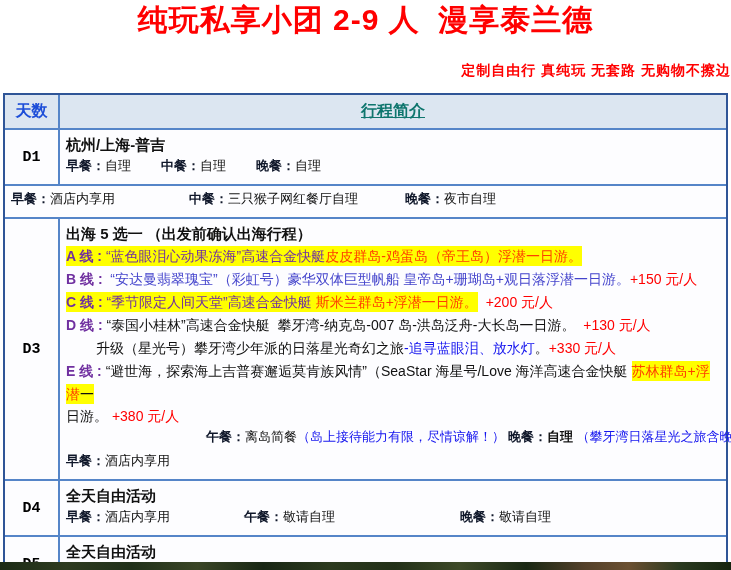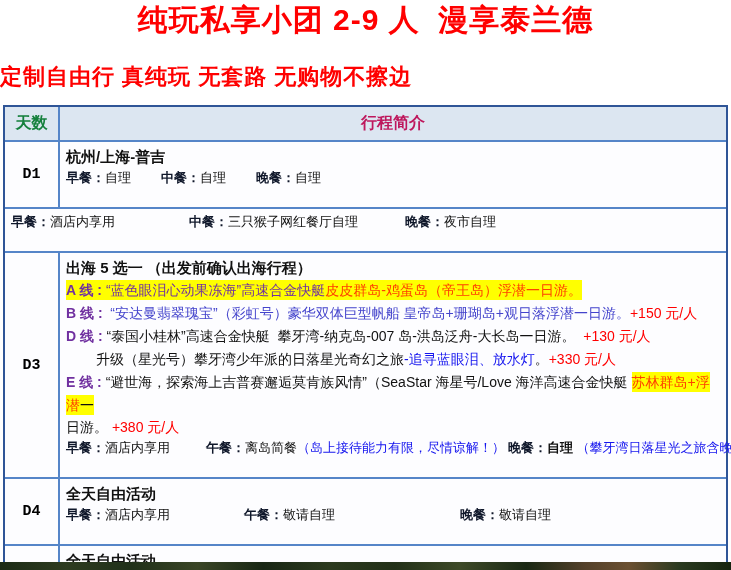--- a/index.html
+++ b/index.html
@@ -6,70 +6,70 @@
   body{
     width:731px;height:570px;overflow:hidden;position:relative;
     background:#ffffff;
     font-family:"Liberation Sans","DejaVu Sans",sans-serif;
   }
   .page-title{
     text-align:center;color:#FF0000;
     font-size:30px;font-weight:bold;letter-spacing:1px;white-space:pre;
   }
   .page-subtitle{
-    margin-top:21px;text-align:left;color:#FF0000;
-    font-size:22px;font-weight:bold;letter-spacing:1px;
+    margin-top:21px;text-align:right;color:#FF0000;
+    font-size:14px;font-weight:bold;letter-spacing:1px;
   }
   .itable{
     margin:13px 3px 0 3px;
     border:2px solid #2F5597;
     background:#fff;
   }
   .thead{
     display:flex;background:#DCE6F1;border-bottom:2px solid #5585C8;
     height:33px;align-items:center;
   }
   .day-col-head{
     width:55px;flex:0 0 55px;border-right:2px solid #5585C8;
     display:flex;align-items:center;justify-content:center;
-    font-size:16px;font-weight:bold;color:#15803d;height:100%;box-sizing:border-box;
+    font-size:16px;font-weight:bold;color:#1d4ed8;height:100%;box-sizing:border-box;
   }
   .desc-col-head{
     flex:1;display:flex;align-items:center;justify-content:center;
-    font-size:16px;font-weight:bold;color:#be185d;
+    font-size:16px;font-weight:bold;color:#0f766e;text-decoration:underline;
   }
   .tr{display:flex;border-bottom:2px solid #5585C8;background:#FDFDFF;}
   .tr:last-child{border-bottom:none;}
   .day-cell{
     width:55px;flex:0 0 55px;border-right:2px solid #5585C8;
     display:flex;align-items:center;justify-content:center;
     font-size:15px;font-weight:bold;color:#000;box-sizing:border-box;font-family:Liberation Mono, monospace;
   }
-  .desc-cell{flex:1;padding:3px 6px 19px 6px;min-width:0;}
+  .desc-cell{flex:1;padding:3px 6px 8px 6px;min-width:0;}
   .line{font-size:14px;line-height:21px;color:#111;white-space:nowrap;}
   .line.tall{line-height:23px;}
   .line.indent{padding-left:30px;}
   .seg{white-space:pre-wrap;}
   .seg.b{font-weight:bold;}
   .seg.hl{background:#FFFF00;padding:2px 0;text-align:right;}
   .c-black{color:#111111;}
   .c-blue{color:#1414EE;}
   .c-purple{color:#7030A0;}
   .c-violet{color:#4444CC;}
   .c-orange{color:#FF4000;}
   .c-red{color:#FF0000;}
   .title-line{font-size:15px;line-height:22px;font-weight:bold;color:#000;padding-top:1px;}
   .meals{font-size:13px;line-height:20px;}
   .meal-item{display:inline-block;vertical-align:top;}
   .meal-label{color:#0f172a;font-weight:bold;}
   .meal-value{color:#111;}
   .meals.compact-wide .meal-item{margin-right:30px;}
   .meals.spread .meal-item:nth-child(1){width:178px;}
   .meals.spread .meal-item:nth-child(2){width:216px;}
-  .meals.d3 .meal-item:nth-child(1){width:140px;}
+  .meals.d3 .meal-item:nth-child(1){width:140px;margin-top:24px;}
   .meals.d3 .meal-item:nth-child(2){width:302px;}
   .photo-strip{
     position:absolute;left:0;bottom:0;width:731px;height:8px;
     background:linear-gradient(90deg,
       #1c2b16 0%, #2e3b20 9%, #20301a 18%, #3a4526 27%, #182614 36%,
       #2c3a1e 45%, #223018 54%, #3e4a28 63%, #1a2814 72%, #53402a 80%,
       #6b5032 86%, #2a3a20 93%, #16240f 100%);
   }
 </style>
 </head>
@@ -95,20 +95,21 @@
         <div class="desc-cell">
           <div class="line meals spread"><span class="meal-item"><span class="meal-label">早餐：</span><span class="meal-value"><span class="seg c-black">酒店内享用</span></span></span><span class="meal-item"><span class="meal-label">中餐：</span><span class="meal-value"><span class="seg c-black">三只猴子网红餐厅自理</span></span></span><span class="meal-item"><span class="meal-label">晚餐：</span><span class="meal-value"><span class="seg c-black">夜市自理</span></span></span></div>
         </div>
       </div>
       <div class="tr">
         <div class="day-cell">D3</div>
         <div class="desc-cell">
           <div class="line title-line"><span class="seg c-black b">出海 5 选一 （出发前确认出海行程）</span></div>
           <div class="line tall"><span class="seg c-purple b hl">A 线 : </span><span class="seg c-purple hl">“蓝色眼泪心动果冻海”高速合金快艇</span><span class="seg c-orange hl">皮皮群岛-鸡蛋岛（帝王岛）浮潜一日游。</span></div>
           <div class="line tall"><span class="seg c-purple b">B 线 :  </span><span class="seg c-violet">“安达曼翡翠瑰宝”（彩虹号）豪华双体巨型帆船 皇帝岛+珊瑚岛+观日落浮潜一日游。</span><span class="seg c-red">+150 元/人</span></div>
+          <div class="line tall"><span class="seg c-purple b hl">C 线 : </span><span class="seg c-purple hl">“季节限定人间天堂”高速合金快艇 </span><span class="seg c-orange hl">斯米兰群岛+浮潜一日游。</span><span class="seg c-red">  +200 元/人</span></div>
           <div class="line tall"><span class="seg c-purple b">D 线 : </span><span class="seg c-black">“泰国小桂林”高速合金快艇  攀牙湾-纳克岛-007 岛-洪岛泛舟-大长岛一日游。</span><span class="seg c-red">  +130 元/人</span></div>
           <div class="line tall indent"><span class="seg c-black">升级（星光号）攀牙湾少年派的日落星光奇幻之旅</span><span class="seg c-blue">-追寻蓝眼泪、放水灯</span><span class="seg c-black">。</span><span class="seg c-red">+330 元/人</span></div>
           <div class="line tall"><span class="seg c-purple b">E 线 : </span><span class="seg c-black">“避世海，探索海上吉普赛邂逅莫肯族风情”（SeaStar 海星号/Love 海洋高速合金快艇 </span><span class="seg c-orange hl">苏林群岛+浮潜</span><span class="seg c-black hl">一</span></div>
           <div class="line"><span class="seg c-black">日游。</span><span class="seg c-red"> +380 元/人</span></div>
           <div class="line meals d3"><span class="meal-item"><span class="meal-label">早餐：</span><span class="meal-value"><span class="seg c-black">酒店内享用</span></span></span><span class="meal-item"><span class="meal-label">午餐：</span><span class="meal-value"><span class="seg c-black">离岛简餐</span><span class="seg c-blue">（岛上接待能力有限，尽情谅解！）</span></span></span><span class="meal-item"><span class="meal-label">晚餐：</span><span class="meal-value"><span class="seg c-black b">自理</span><span class="seg c-blue"> （攀牙湾日落星光之旅含晚餐）</span></span></span></div>
         </div>
       </div>
       <div class="tr">
         <div class="day-cell">D4</div>
         <div class="desc-cell">

